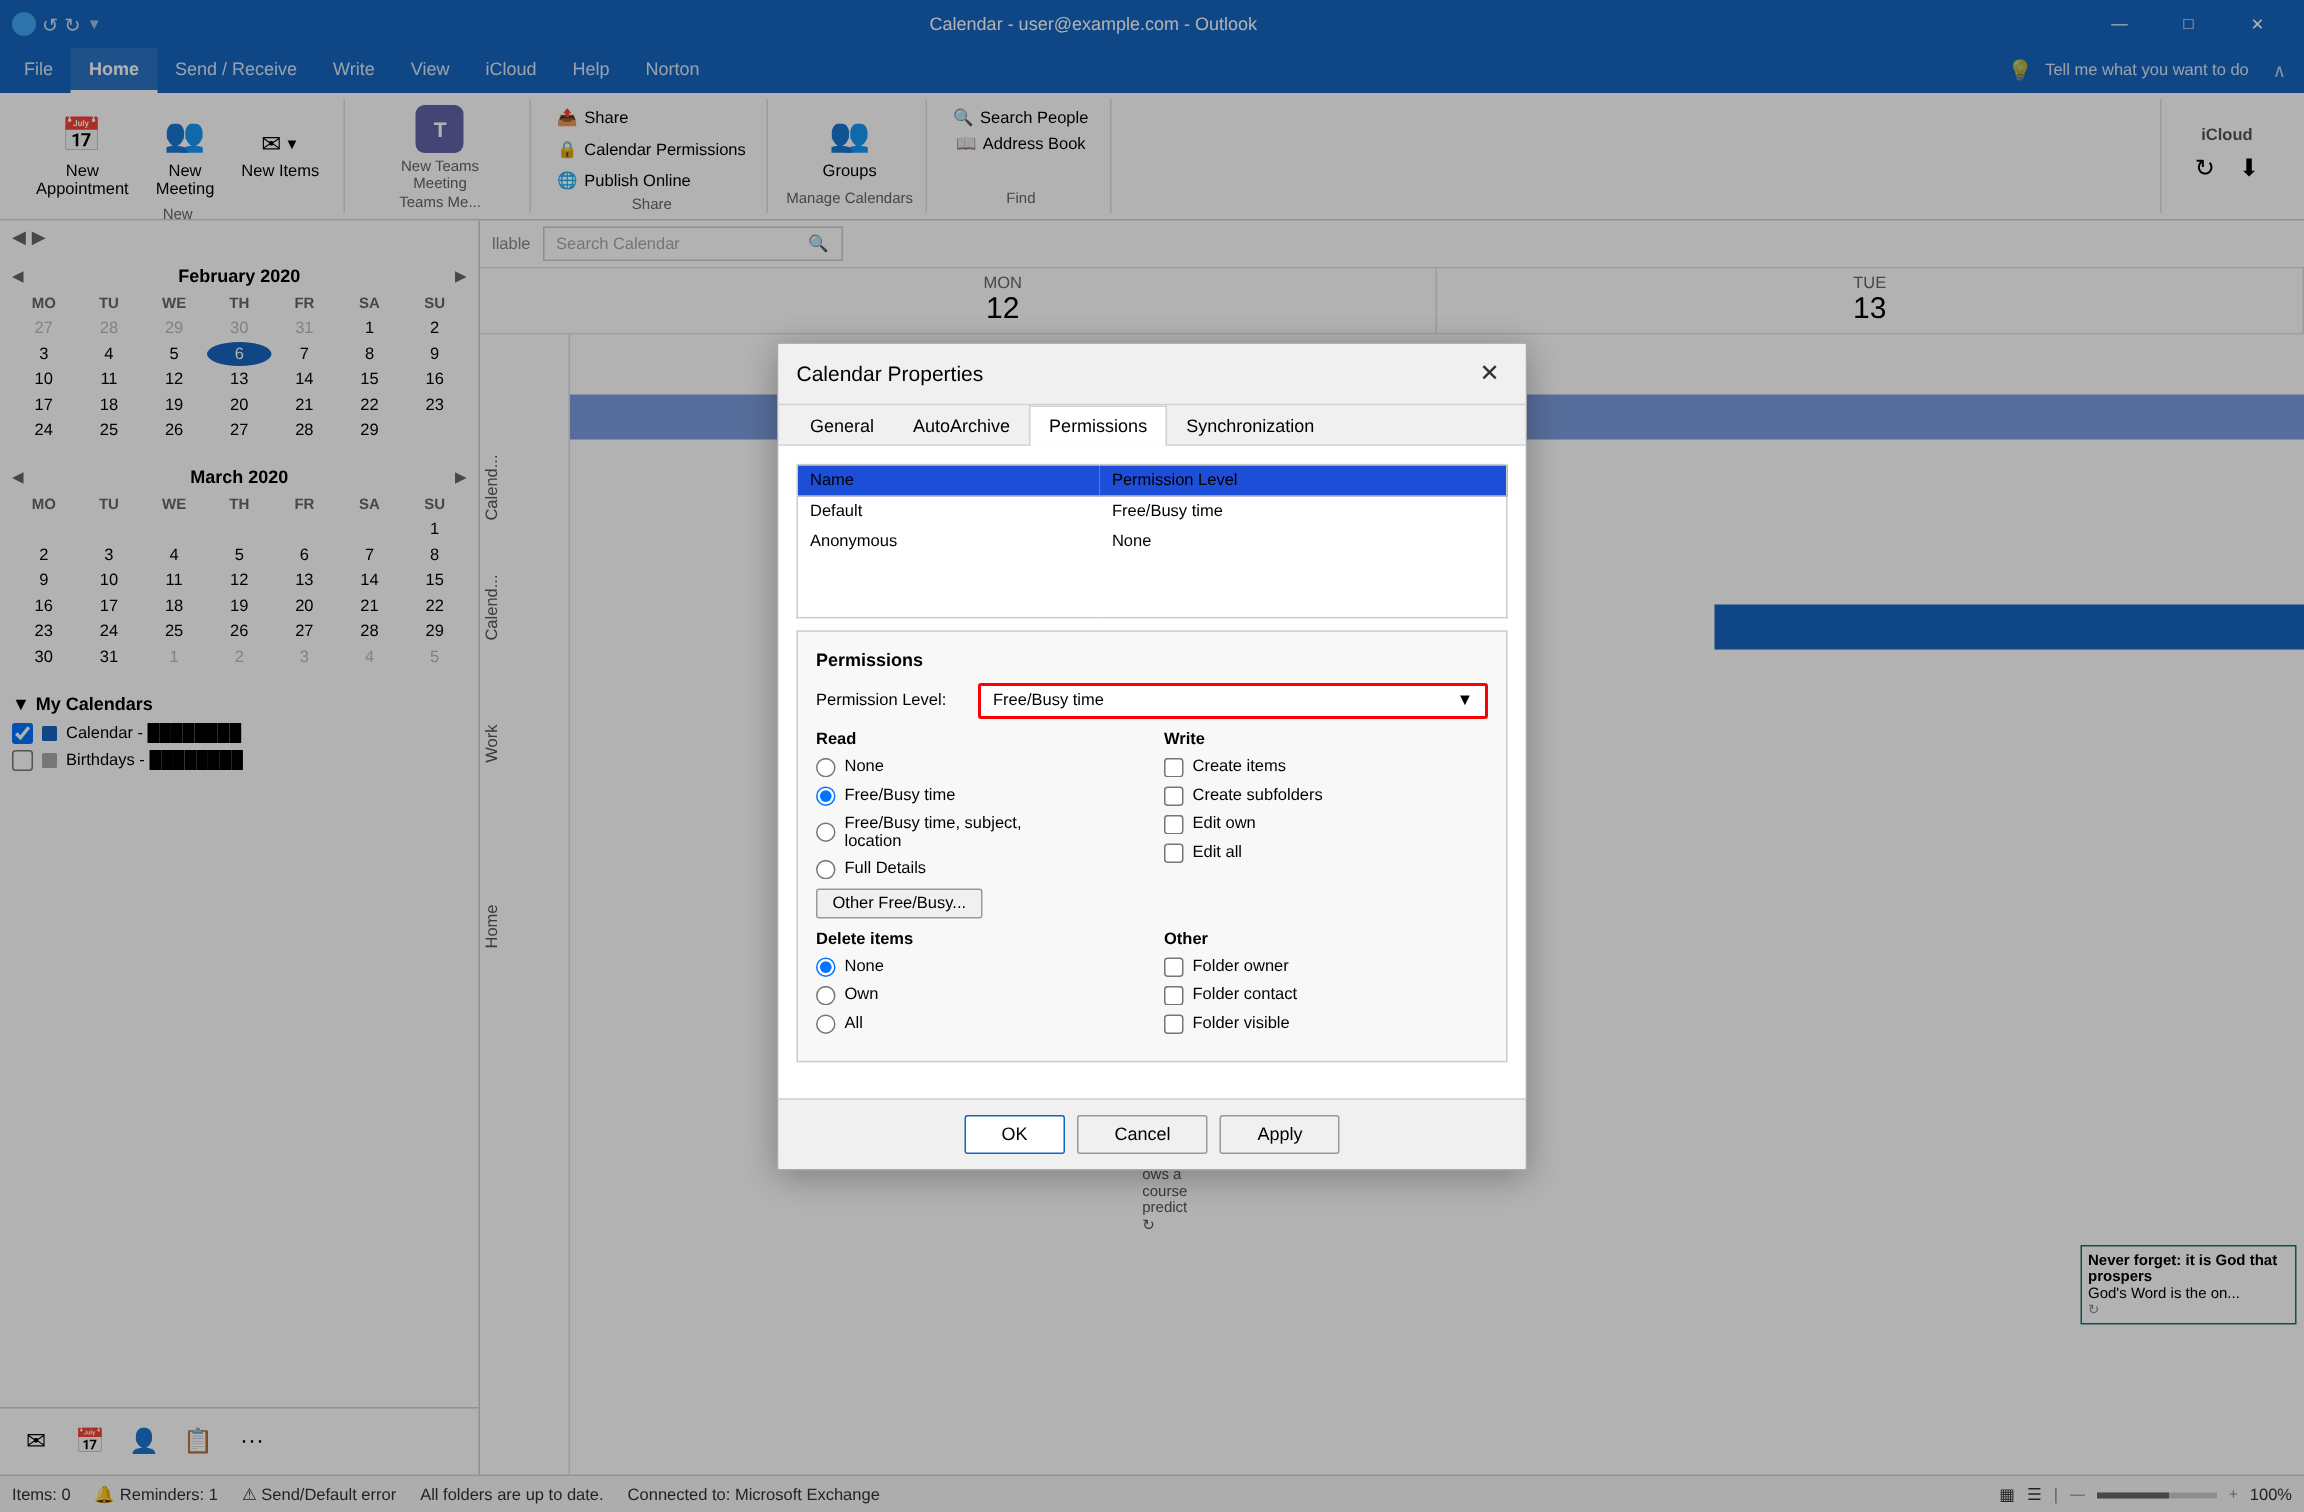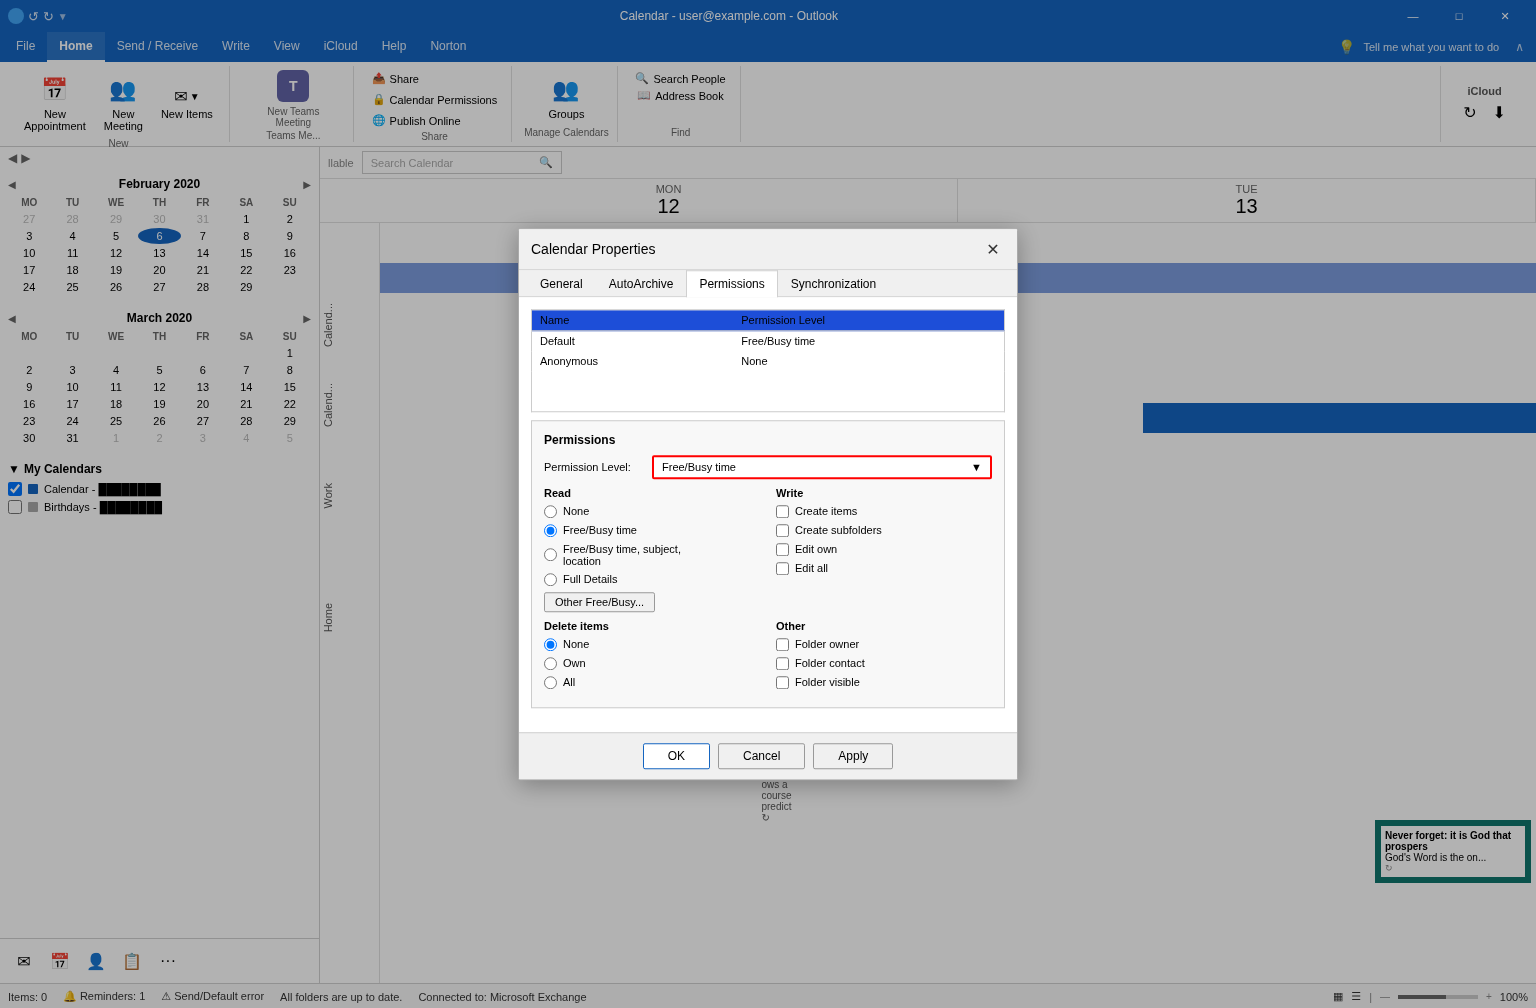--- a/index.html
+++ b/index.html
@@ -442,21 +442,21 @@
         <div style="position:absolute;top:40px;left:0;right:66%;height:30px;background:#5c85d6;opacity:0.8;"></div>
         <div style="position:absolute;top:40px;left:34%;right:0;height:30px;background:#5c85d6;opacity:0.8;"></div>
 
         <div style="position:absolute;left:-58px;top:80px;font-size:11px;color:#555;writing-mode:vertical-lr;transform:rotate(180deg);">Calend...</div>
         <div style="position:absolute;left:-58px;top:160px;font-size:11px;color:#555;writing-mode:vertical-lr;transform:rotate(180deg);">Calend...</div>
         <div style="position:absolute;left:-58px;top:260px;font-size:11px;color:#555;writing-mode:vertical-lr;transform:rotate(180deg);">Work</div>
         <div style="position:absolute;left:-58px;top:380px;font-size:11px;color:#555;writing-mode:vertical-lr;transform:rotate(180deg);">Home</div>
 
         <div style="position:absolute;top:180px;left:66%;right:0;height:30px;background:#1565c0;"></div>
 
-        <div style="position:absolute;bottom:100px;right:5px;width:156px;background:#fff;border:6px solid #0f766e;padding:4px;font-size:10px;">
+        <div style="position:absolute;bottom:100px;right:5px;width:144px;background:#fff;border:1px solid #0f766e;padding:4px;font-size:10px;">
           <div style="font-weight:bold;">Never forget: it is God that prospers</div>
           <div>God's Word is the on...</div>
           <div style="font-size:9px;color:#888;">↻</div>
         </div>
         <div style="position:absolute;bottom:160px;left:33%;width:120px;font-size:10px;color:#555;">
           <div>ows a<br>course<br>predict</div>
           <div>↻</div>
         </div>
       </div>
     </div>

